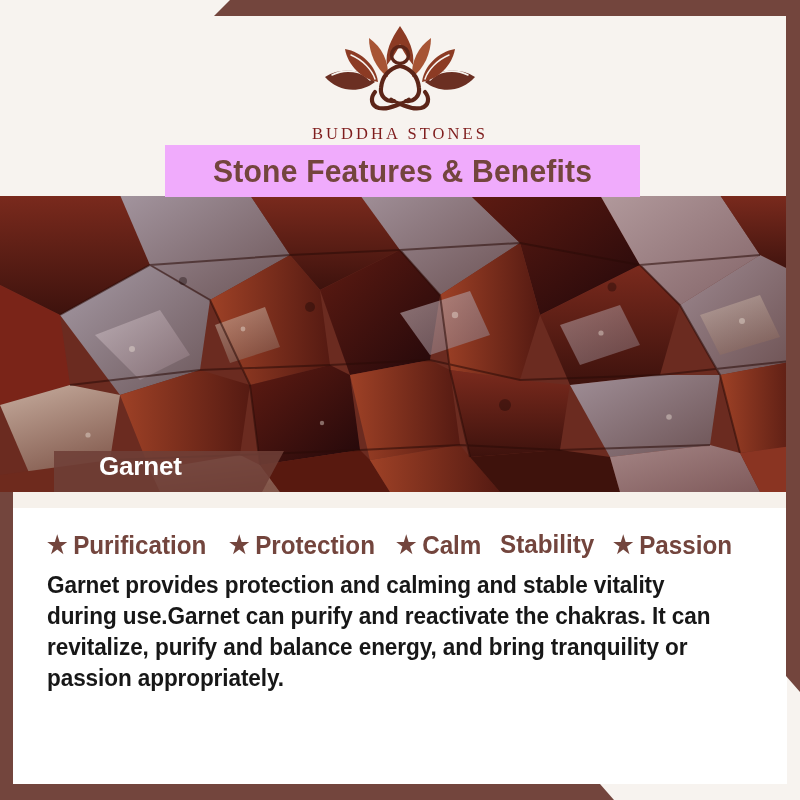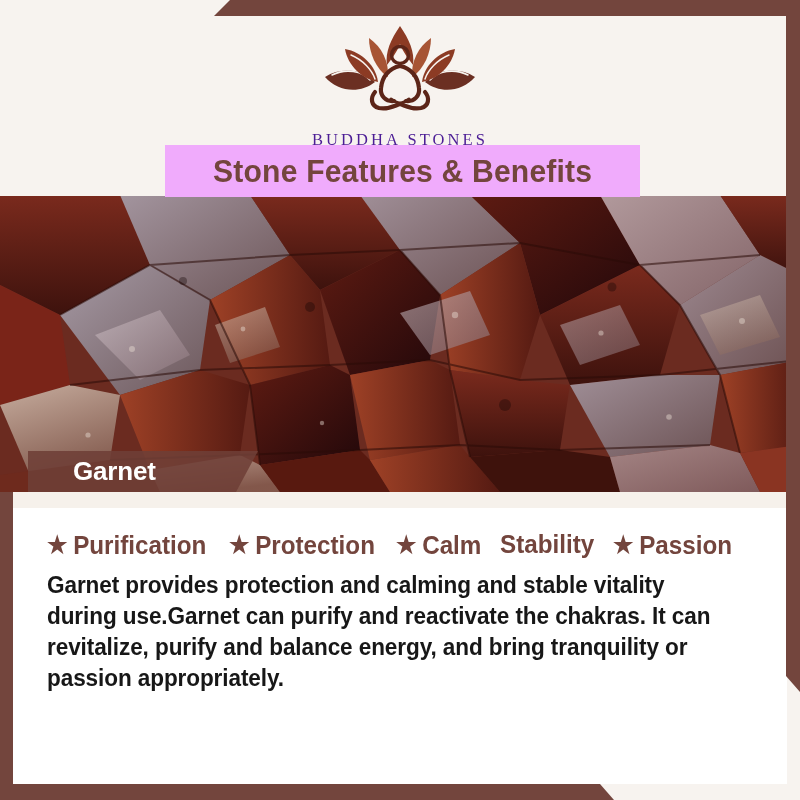--- a/index.html
+++ b/index.html
@@ -47,25 +47,25 @@
     position:absolute;left:0;top:0;width:800px;height:196px;
     background:#f7f3ef;
     z-index:2;
   }
   .logo-wrap{
     position:absolute;left:0;top:22px;width:800px;
     display:flex;flex-direction:column;align-items:center;
   }
   .logo-mark{width:176px;height:92px;display:block;}
   .brand-name{
-    margin-top:16px;
+    margin-top:10px;
     font-family:"Liberation Serif",serif;
     font-size:16.5px;
     letter-spacing:3.1px;
-    color:#4c1d95;
+    color:#7f1d1d;
     font-weight:400;
     white-space:nowrap;
   }
 
   
   .title-band{
     position:absolute;left:165px;top:145px;width:475px;height:52px;
     background:#f0abfc;
     display:flex;align-items:center;justify-content:center;
     z-index:4;
@@ -83,24 +83,24 @@
   
   .hero{
     position:absolute;left:0;top:195px;width:800px;height:297px;
     overflow:hidden;
     background:#5a2d26;
     z-index:1;
   }
   .hero svg{display:block;width:800px;height:297px;}
 
   .stone-label{
-    position:absolute;left:28px;top:451px;width:230px;height:41px;
+    position:absolute;left:54px;top:451px;width:230px;height:41px;
     background:rgba(110,63,55,0.88);
     clip-path:polygon(0 0, 230px 0, 208px 41px, 0 41px);
-    display:flex;align-items:center;
+    display:flex;
     z-index:5;
   }
   .stone-label span{
     margin-left:45px;
     color:#ffffff;
     font-size:26px;
     font-weight:bold;
     letter-spacing:-0.2px;
     font-family:"Liberation Sans",sans-serif;
   }

